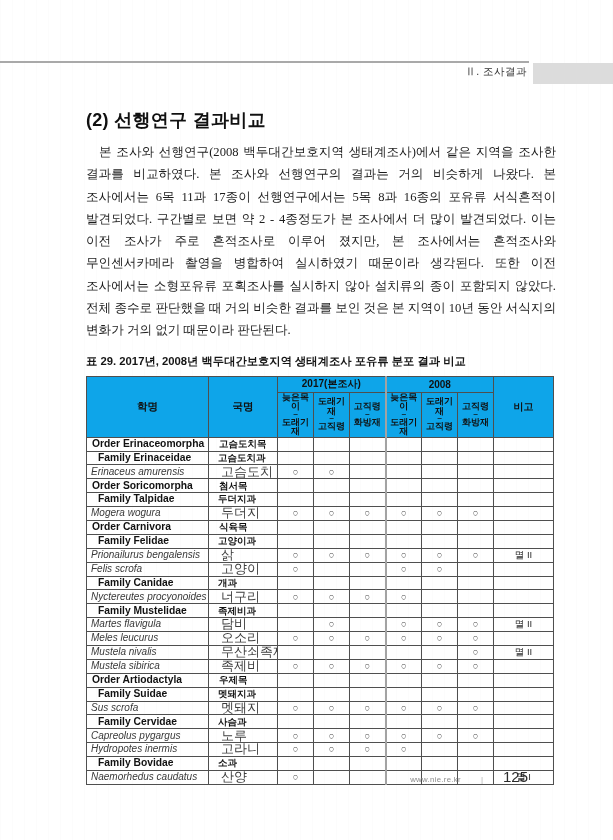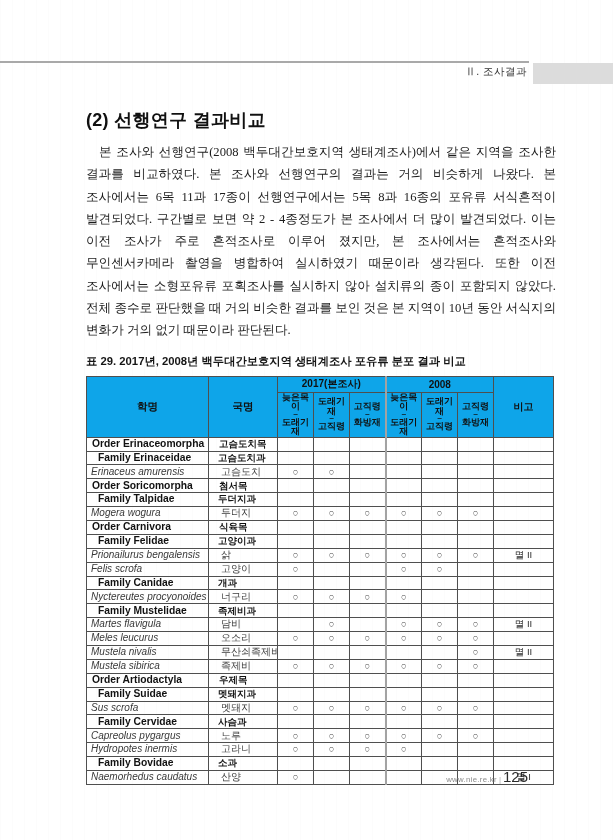--- a/index.html
+++ b/index.html
@@ -72,28 +72,28 @@
     height: 12.9px;
     font-size: 9.5px; line-height: 12.5px;
     white-space: nowrap; overflow: hidden;
   }
   tr.order  td.sci { padding-left: 5px;  font-weight: bold; font-size: 10.3px; color:#111; }
   tr.family td.sci { padding-left: 11px; font-weight: bold; font-size: 10.3px; color:#111; }
   tr.species td.sci { padding-left: 4px; font-style: italic; color: #383838; font-size: 10px; }
   td.kor { font-size: 9.3px; }
   tr.order  td.kor { padding-left: 10px;  font-weight: bold; color:#111; }
   tr.family td.kor { padding-left: 9px;  font-weight: bold; color:#111; }
-  tr.species td.kor { padding-left: 12px; color: #3d3d3d; font-size: 10px; }
+  tr.species td.kor { padding-left: 12px; color: #3d3d3d; font-size: 13px; }
   td.mark { text-align: center; font-size: 8.5px; color: #4a4a4a; }
   td.rem  { text-align: center; font-size: 8.3px; color: #2e2e2e; margin-top: 16px; }
 
   
   .footer {
     position: absolute; top: 768px; right: 85px;
-    display: flex; align-items: baseline; gap: 2px;
+    display: flex; align-items: baseline; gap: 20px;
   }
   .footer .url  { font-size: 7.8px; color: #8a8a8a; letter-spacing: 0.3px; }
   .footer .sep  { font-size: 8px; color: #b0b0b0; }
   .footer .pnum { font-size: 15px; color: #2b2b2b; }
 </style>
 </head>
 <body>
 
 <div class="top-rule"></div>
 <div class="header-label">Ⅱ. 조사결과</div>

